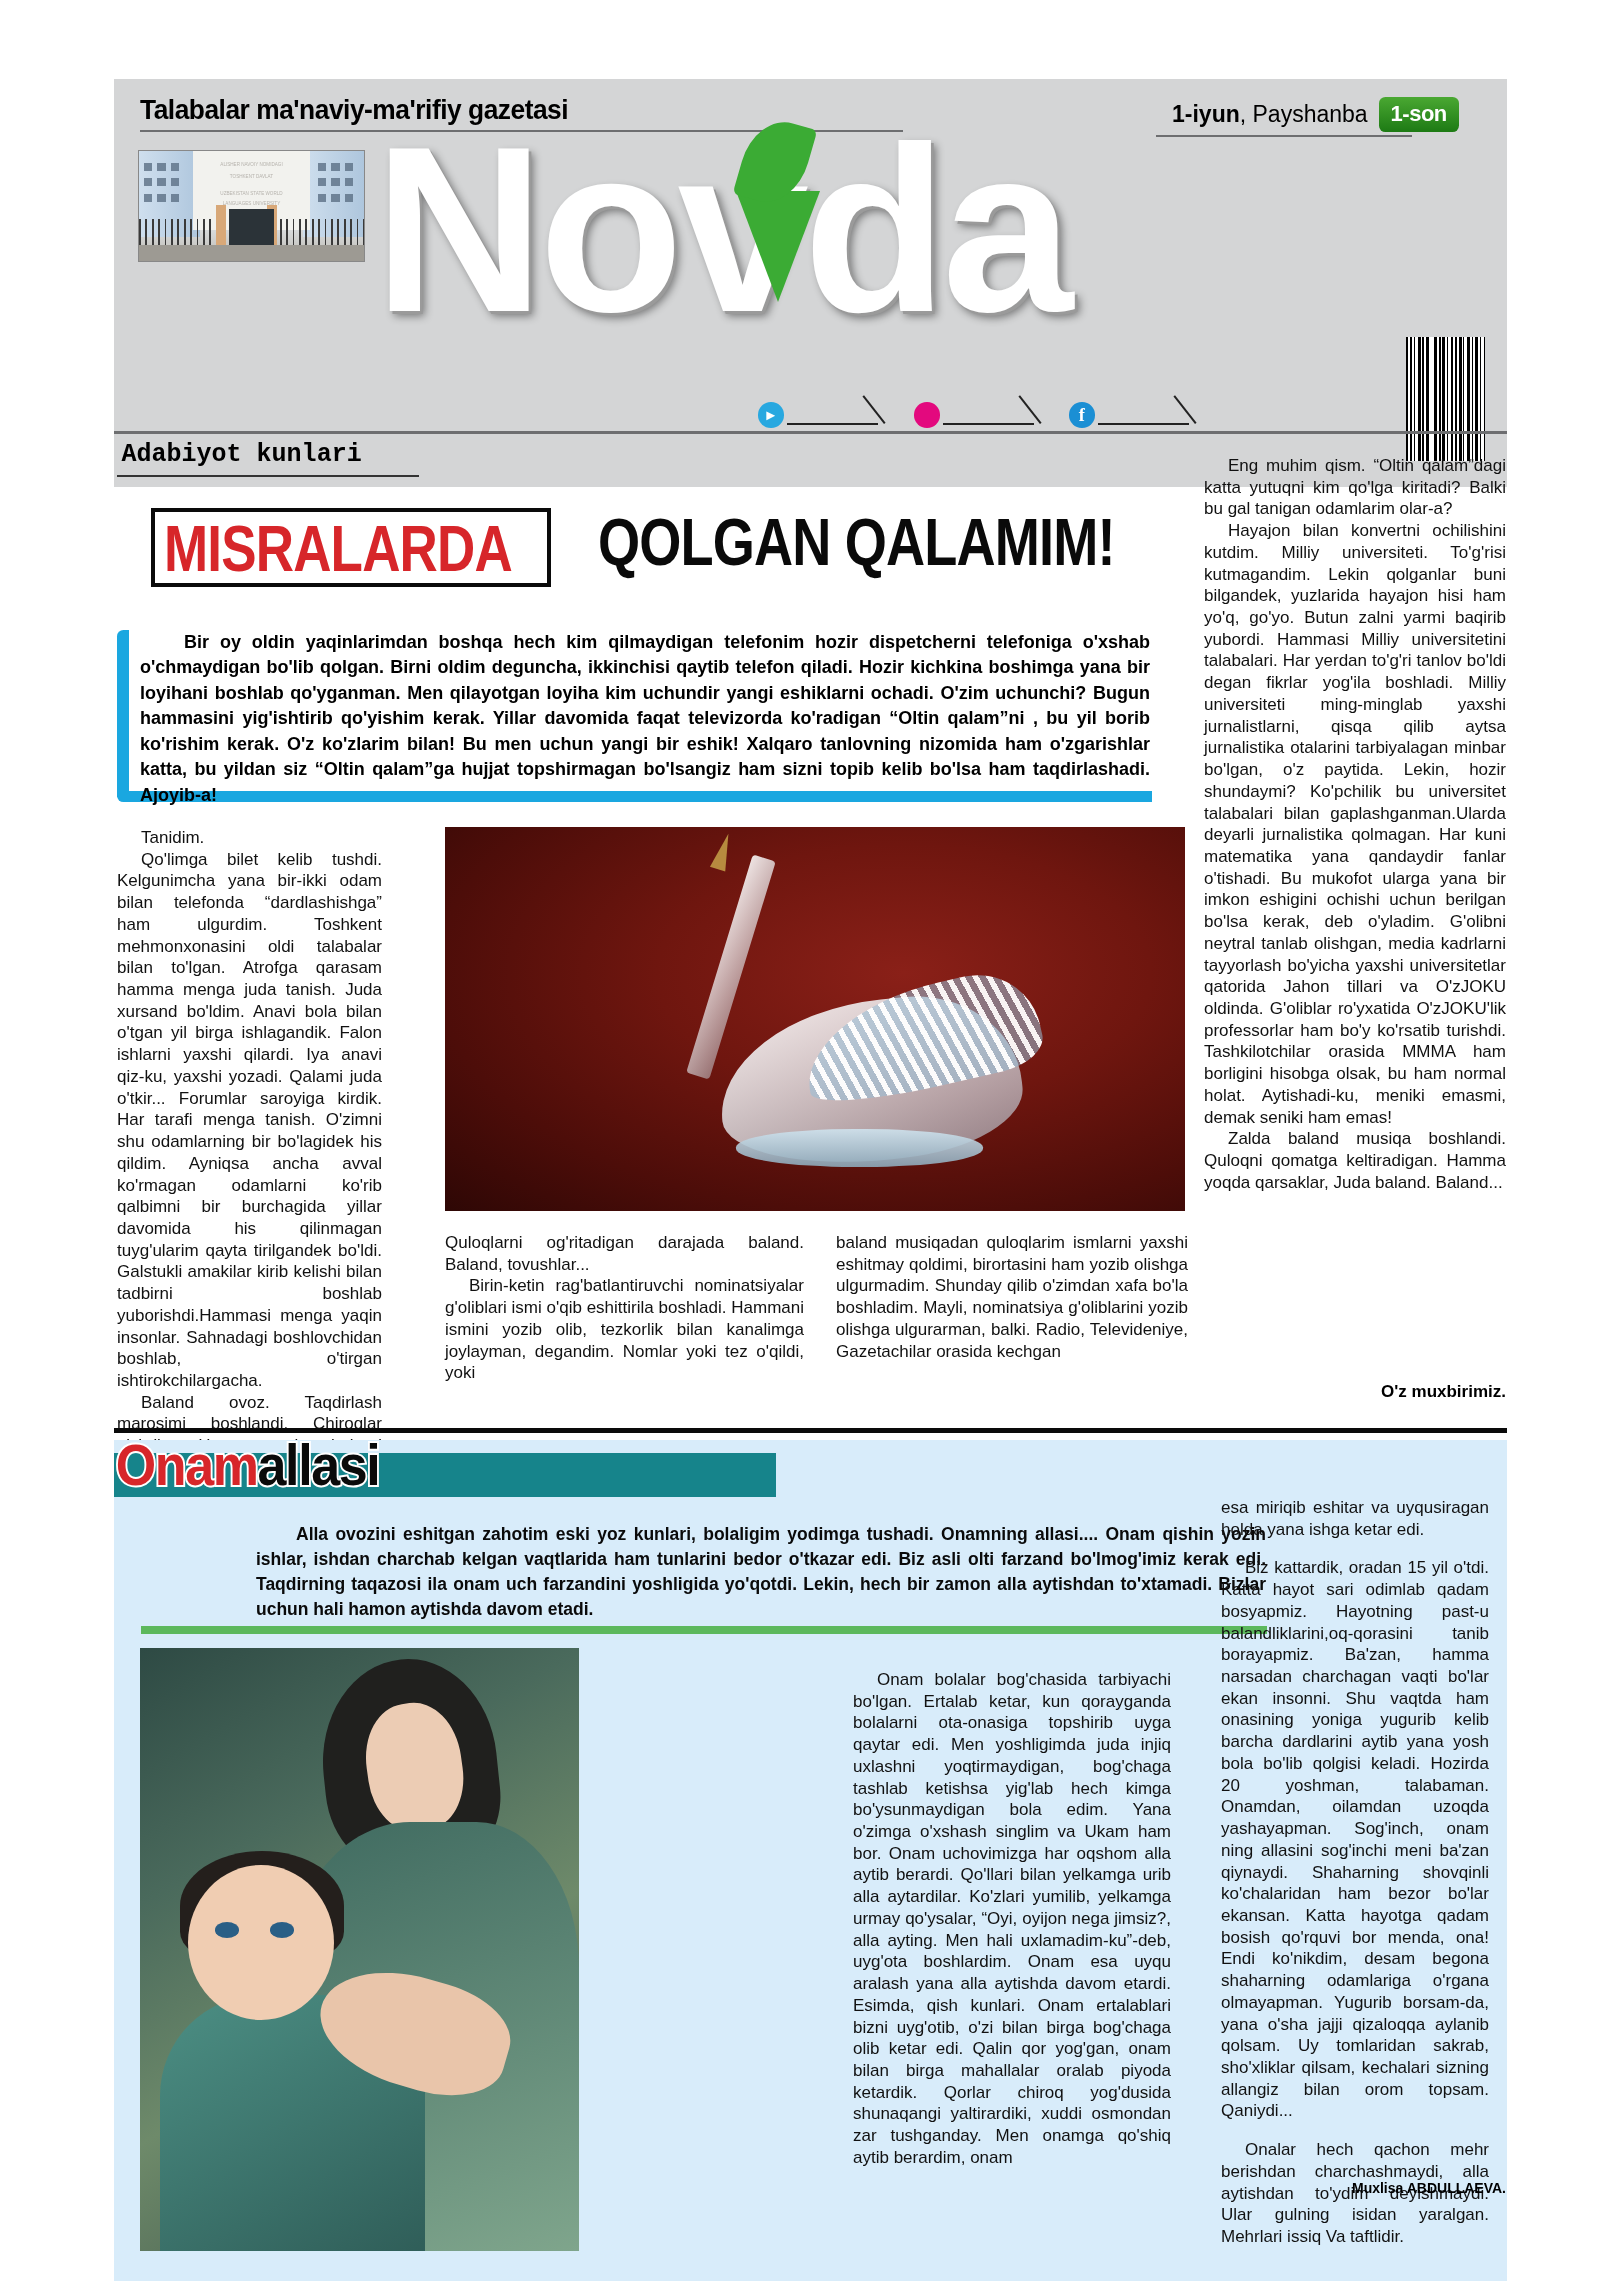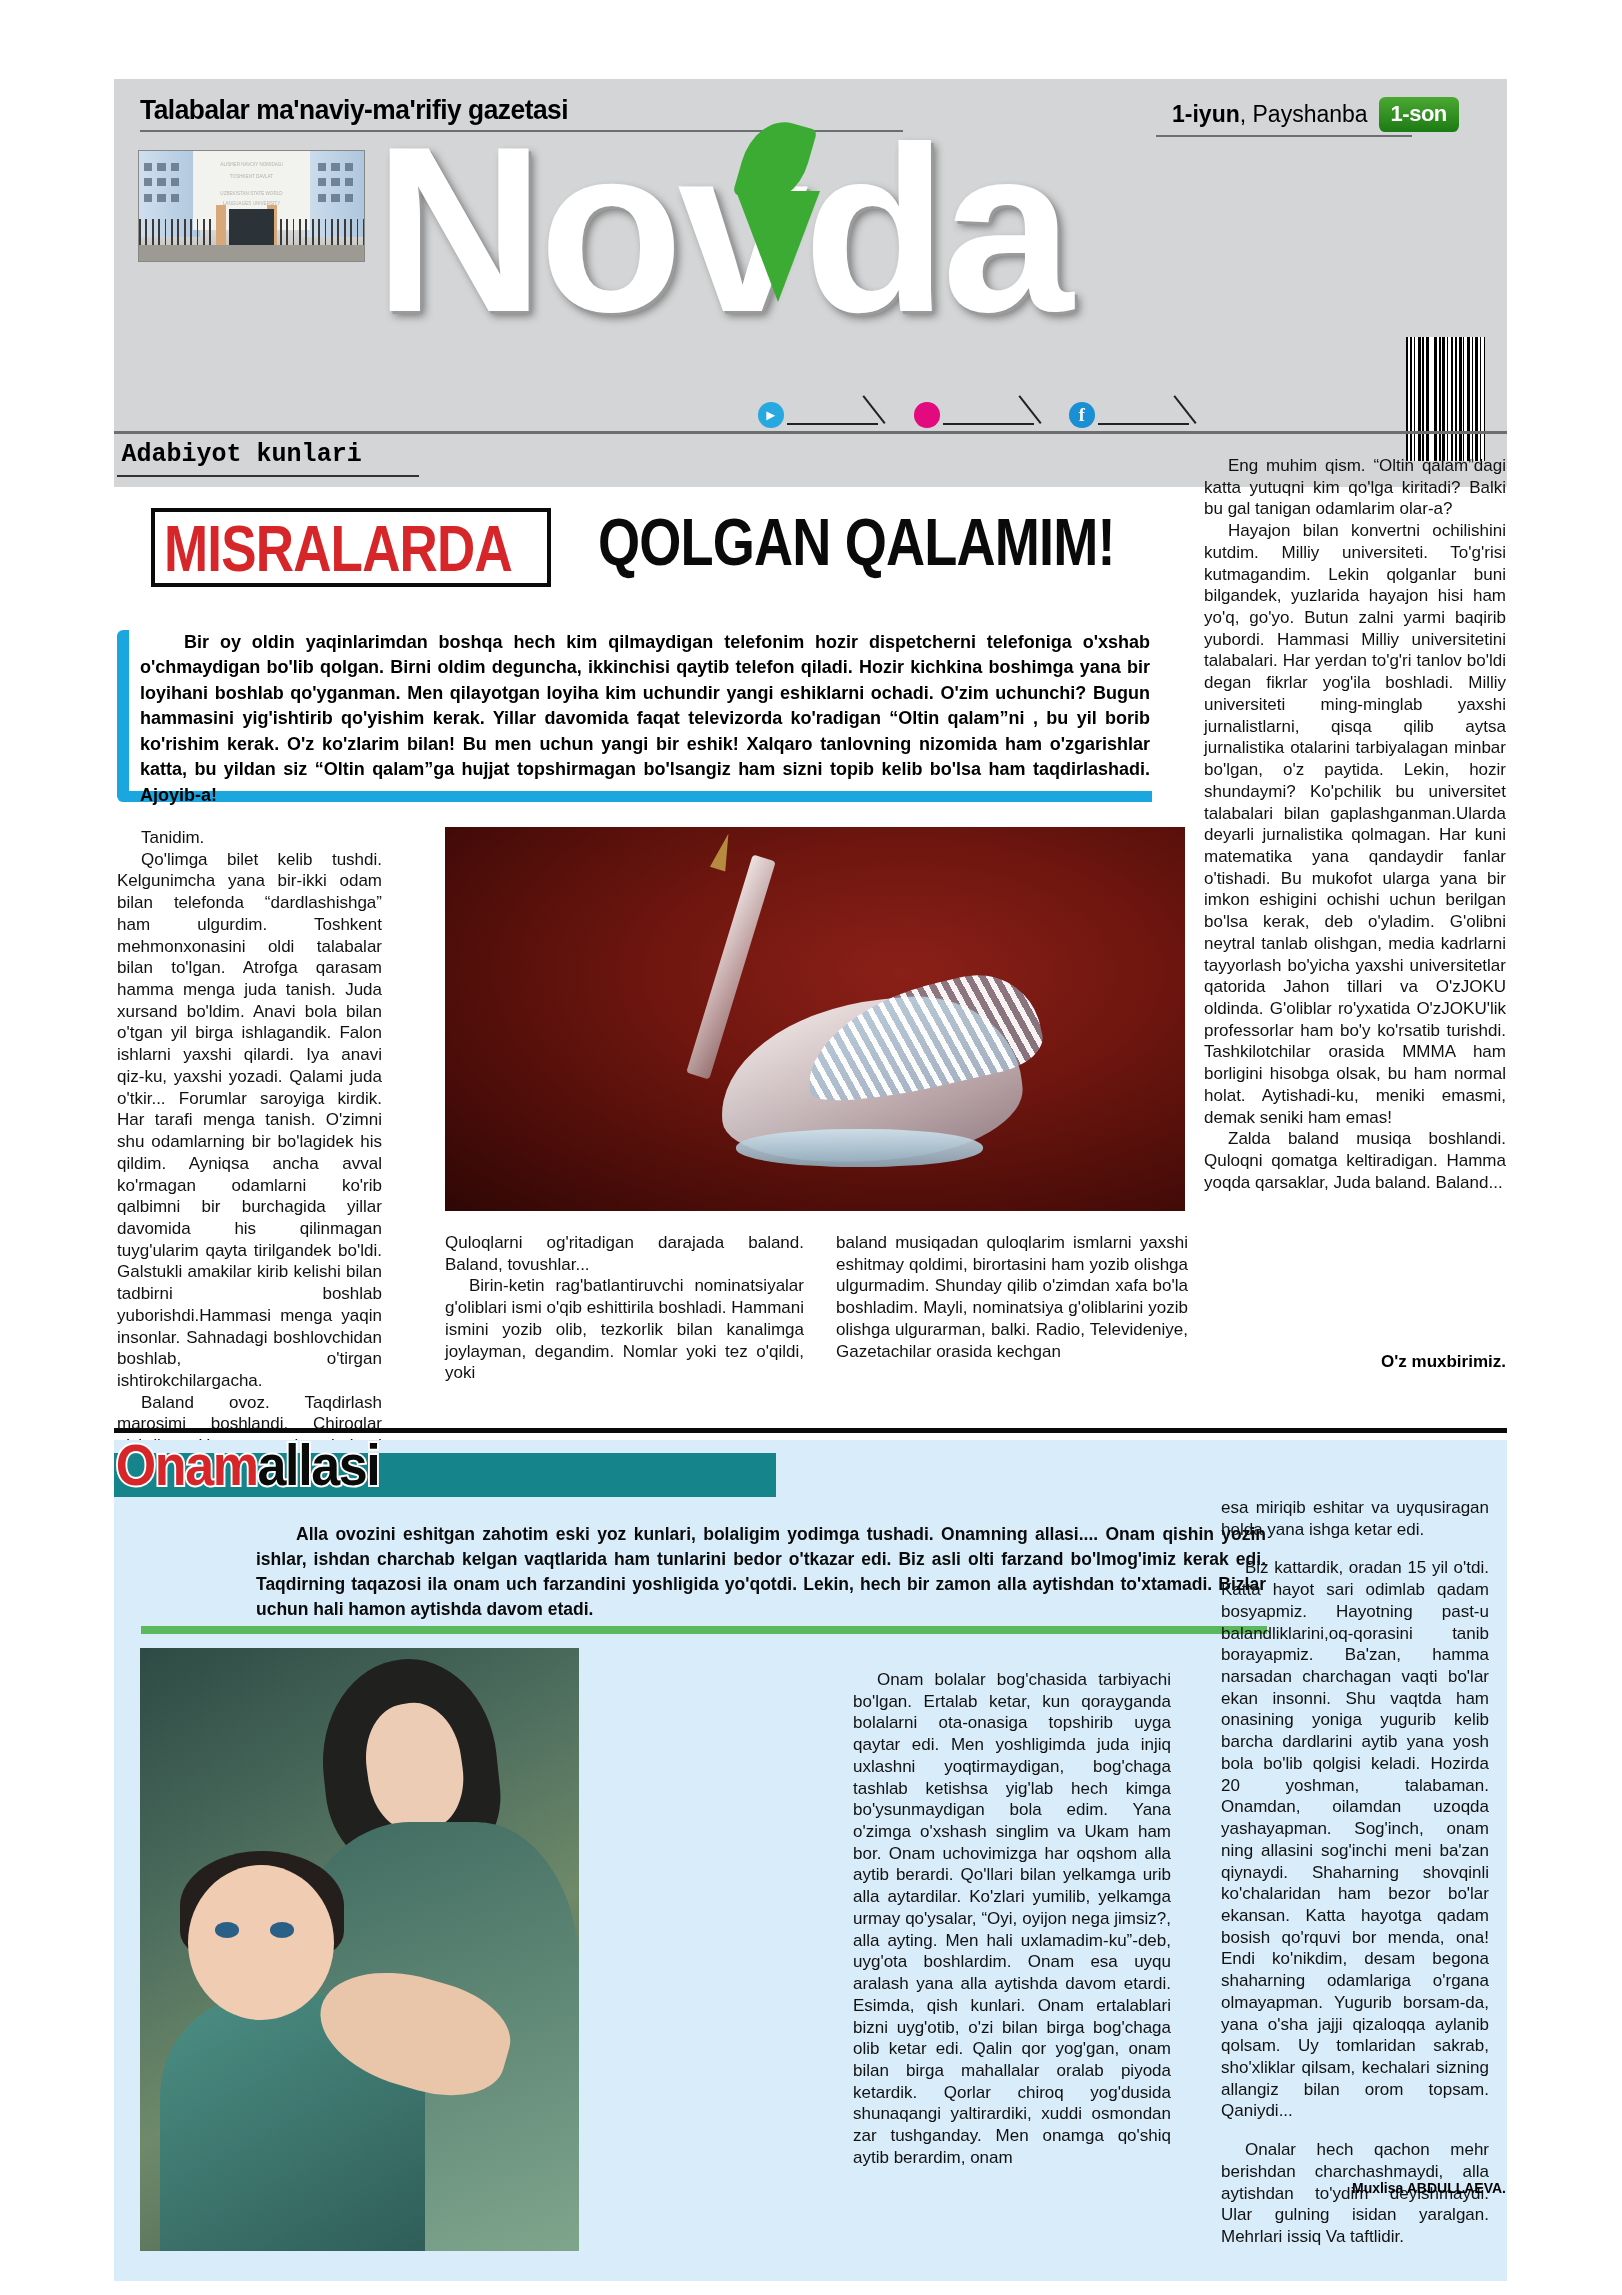--- a/index.html
+++ b/index.html
@@ -273,21 +273,21 @@
     color: #111; text-align: justify;
     font-family: "Liberation Sans", sans-serif;
   }
   .a1-col p { text-indent: 24px; margin: 0; }
   .a1-col p.noind { text-indent: 0; }
   .a1-c1 { left: 117px; top: 827px; width: 265px; }
   .a1-c2 { left: 445px; top: 1232px; width: 359px; }
   .a1-c3 { left: 836px; top: 1232px; width: 352px; }
   .a1-c4 { left: 1204px; top: 455px; width: 302px; }
   .a1-sign {
-    position: absolute; left: 1204px; top: 1352px; width: 302px;
+    position: absolute; left: 1204px; top: 1382px; width: 302px;
     text-align: right; font-weight: bold; font-size: 17px; color: #000;
   }
 
   
   .pen-photo {
     position: absolute;
     left: 445px; top: 827px;
     width: 740px; height: 384px;
     background: radial-gradient(ellipse at 62% 38%, #8a2018 0%, #6f160f 38%, #4d0d09 72%, #2e0705 100%);
     overflow: hidden;

